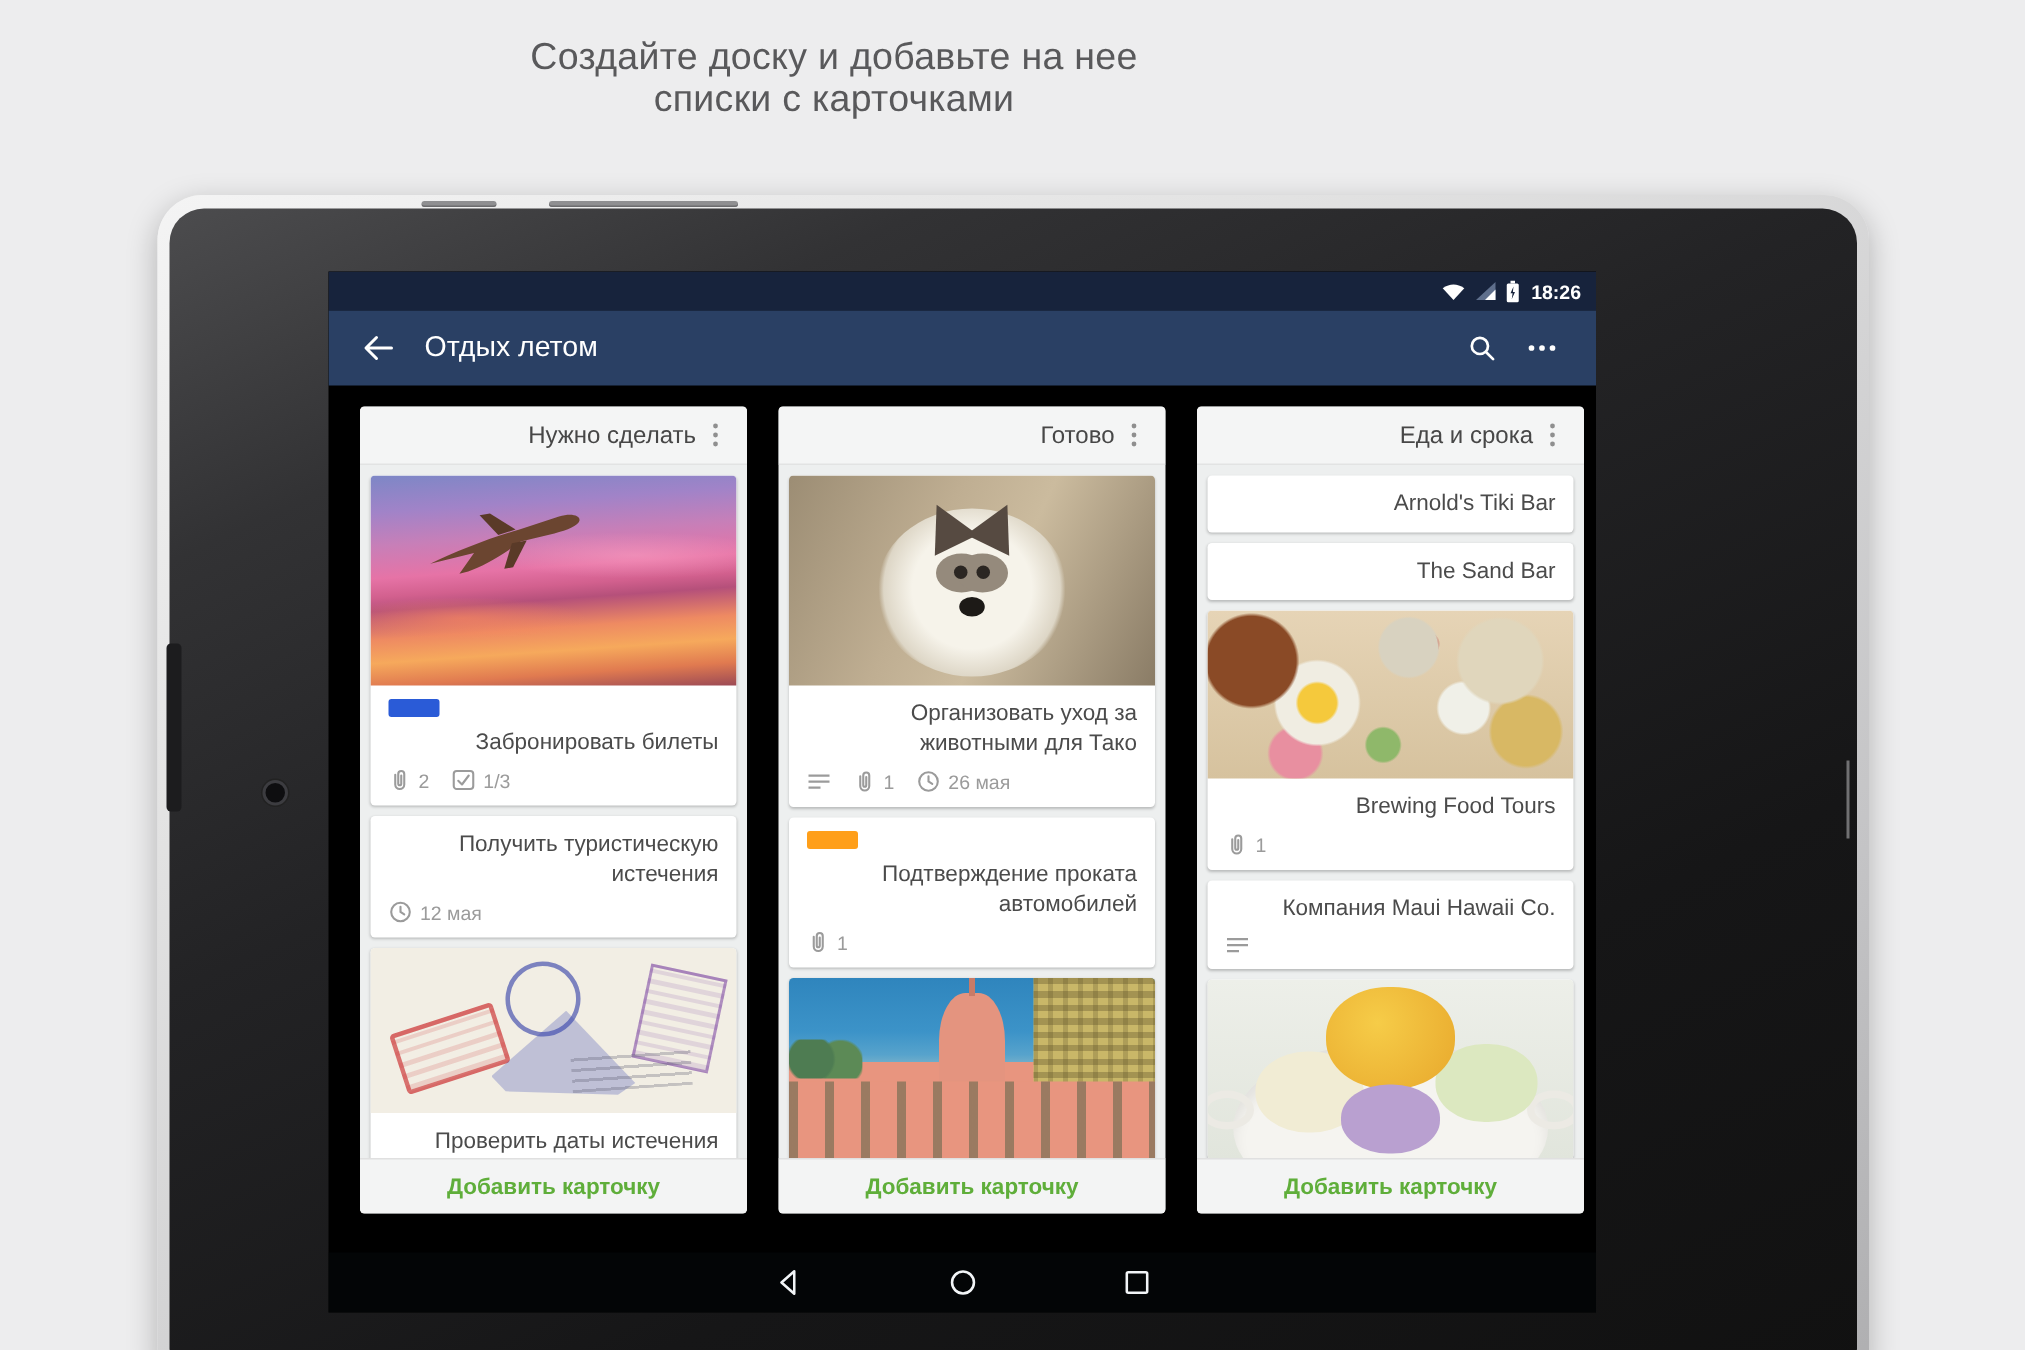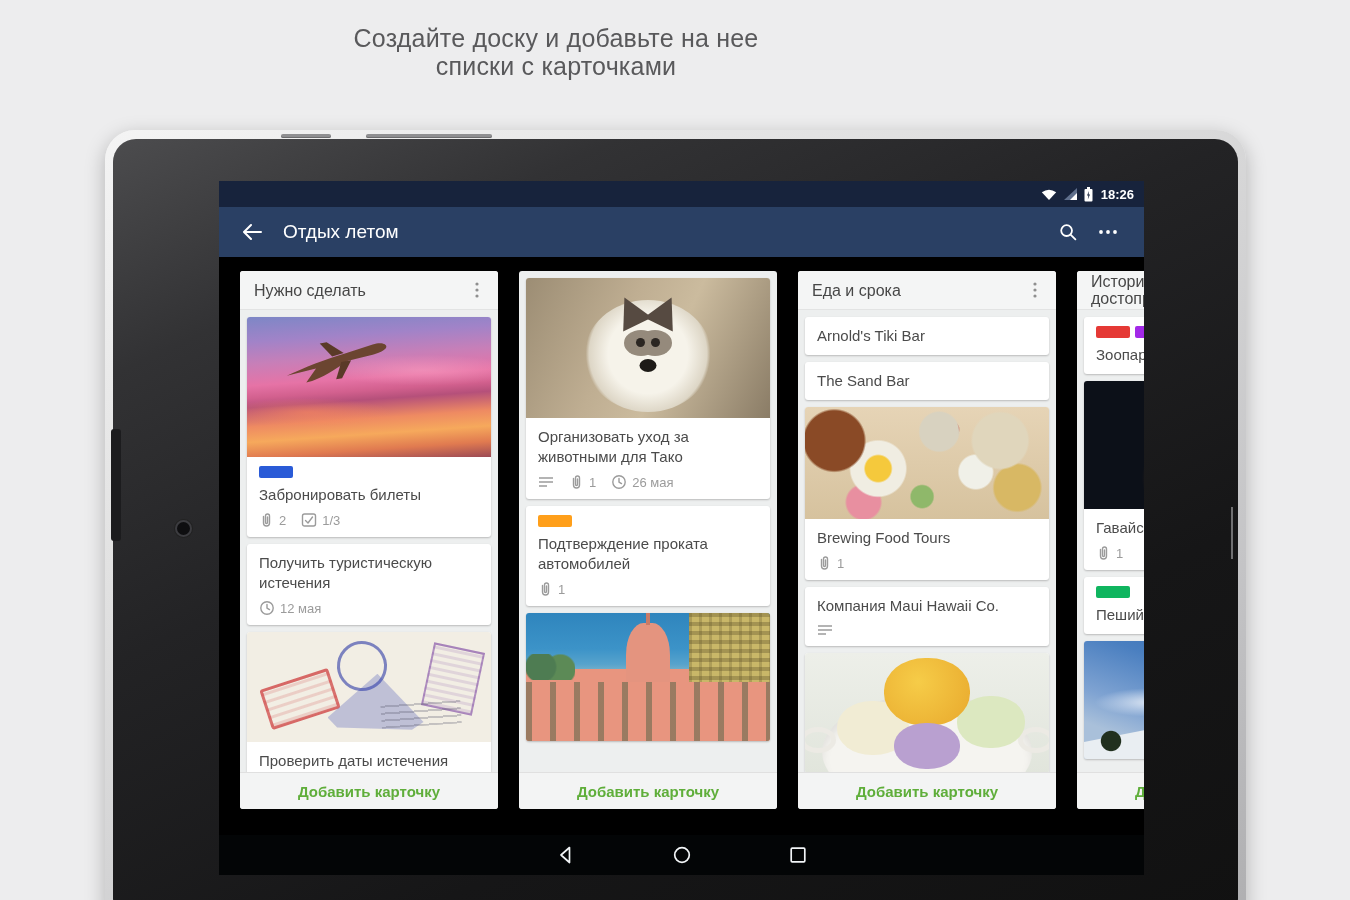--- a/index.html
+++ b/index.html
@@ -17,21 +17,21 @@
     background:linear-gradient(155deg,#4c4c4e 0%,#323234 18%,#232325 40%,#161617 70%,#111 100%);}
   .edge-btn{position:absolute;background:#8f8f91;border-radius:2px;box-shadow:inset 0 -1px 0 #6c6c6e;}
   .btn-power{left:176px;top:4px;width:50px;height:4px;}
   .btn-volume{left:261px;top:4px;width:126px;height:4px;}
   .btn-side{position:absolute;left:-2px;top:290px;width:10px;height:112px;background:#1c1c1e;border-radius:3px;}
   .camera{position:absolute;left:62px;top:381px;width:13px;height:13px;border-radius:50%;
     background:#0e0e10;border:2px solid #3c3c40;box-shadow:0 0 0 1px #222;}
   .seam-right{position:absolute;right:5px;top:368px;width:2px;height:52px;background:#707072;}
 
   
-  .screen{position:absolute;left:106px;top:42px;width:925px;height:694px;overflow:hidden;
+  .screen{position:absolute;left:106px;top:42px;width:845px;height:694px;overflow:hidden;
     background:#000;display:flex;flex-direction:column;}
 
   .status-bar{height:26px;background:#17233c;display:flex;align-items:center;justify-content:flex-end;
     gap:6px;padding:0 10px;flex:none;}
   .status-bar .time{color:#fff;font-size:13px;font-weight:bold;margin-left:2px;}
   .sicon{display:block;}
 
   .app-bar{height:50px;background:#2a4064;display:flex;align-items:center;flex:none;padding:0 16px;}
   .back-btn{width:34px;height:34px;display:flex;align-items:center;justify-content:center;cursor:pointer;}
   .app-title{color:#fff;font-size:19px;margin-left:14px;flex:1;}
@@ -43,21 +43,21 @@
       radial-gradient(ellipse 300px 60px at 30% 8%,rgba(255,255,255,.20),transparent 70%),
       radial-gradient(ellipse 360px 70px at 75% 20%,rgba(255,255,255,.12),transparent 70%),
       linear-gradient(180deg,
         #a7bad2 0%, #8ba2bf 14%, #74building 0,
         #7890b0 28%, #64809f 44%, #54708f 55%,
         #2e3d46 58.5%, #131f28 60.5%, #0e1b22 63.5%, #1d5a5c 65.5%,
         #2aa79e 68%, #2aa39b 76%, #1e8e94 86%, #147686 100%);}
   .lists{position:absolute;left:21px;top:14px;display:flex;gap:21px;align-items:flex-start;}
 
   .tlist{width:258px;height:538px;background:#edefef;border-radius:3px;flex:none;
-    box-shadow:0 1px 3px rgba(0,0,0,.35);display:flex;flex-direction:column;overflow:hidden;}
+    box-shadow:0 1px 3px rgba(0,0,0,.35);display:flex;flex-direction:column;overflow:hidden;text-align:right;}
   .list-header{height:38px;flex:none;display:flex;align-items:center;padding:0 8px 0 14px;
     background:#f4f5f5;border-bottom:1px solid rgba(0,0,0,.07);}
   .list-title{flex:1;font-size:16px;font-weight:500;color:#474747;line-height:17px;white-space:pre-line;}
   .list-menu{width:26px;height:26px;display:flex;align-items:center;justify-content:center;cursor:pointer;
     color:#8f8f8f;font-size:15px;letter-spacing:0;}
   .cards{flex:1;overflow:hidden;padding:7px 7px 0 7px;}
   .card{background:#fff;border-radius:3px;box-shadow:0 1px 2px rgba(0,0,0,.22);margin-bottom:7px;
     overflow:hidden;cursor:pointer;}
   .card-body{padding:9px 12px;}
   .labels{display:flex;gap:5px;margin-bottom:7px;}
@@ -291,20 +291,30 @@
                 </div>
               </div>
 
             </div>
             <div class="list-footer">
               <span class="add-card">Добавить карточку</span>
             </div>
           </div>
 
           <div class="tlist">
+            <div class="list-header">
+              <div class="list-title">Готово</div>
+              <div class="list-menu">
+                <svg width="4" height="16" viewBox="0 0 4 16">
+                  <circle cx="2" cy="2" r="1.6" fill="#8f8f8f"></circle>
+                    <circle cx="2" cy="8" r="1.6" fill="#8f8f8f"></circle>
+                    <circle cx="2" cy="14" r="1.6" fill="#8f8f8f"></circle>
+                </svg>
+              </div>
+            </div>
             <div class="cards">
 
               <div class="card">
                 <div class="card-img img-dog">
                   <div class="dog-face">
                     <div class="dog-ear ear-l"></div>
                     <div class="dog-ear ear-r"></div>
                     <div class="dog-patch patch-l"></div>
                     <div class="dog-patch patch-r"></div>
                     <div class="dog-eye eye-l"></div>

